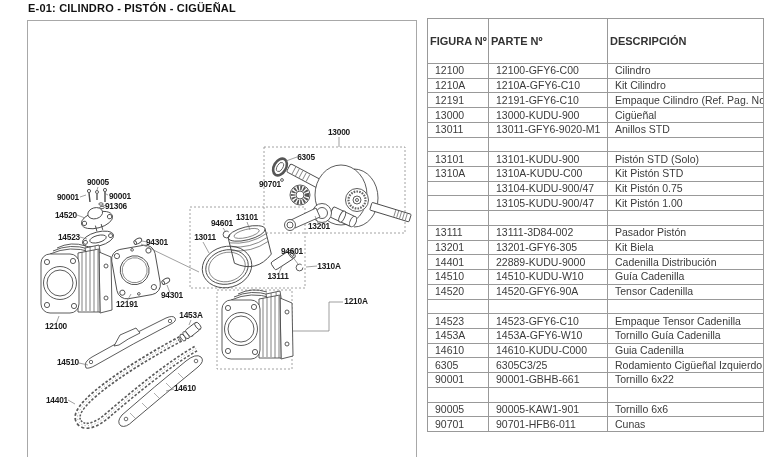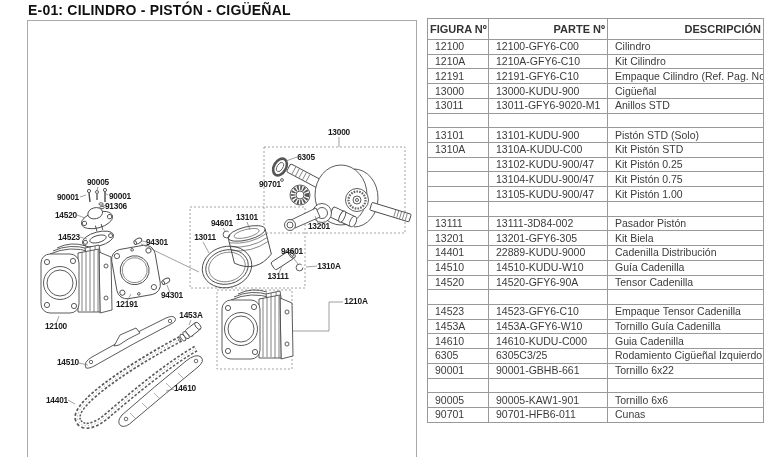--- a/index.html
+++ b/index.html
@@ -2,21 +2,21 @@
 <html><head>
 <meta charset="utf-8">
 <style>
   html,body{margin:0;padding:0;}
   body{
     width:768px;height:457px;overflow:hidden;position:relative;
     background:#ffffff;font-family:"Liberation Sans",sans-serif;
   }
   .page-title{
     position:absolute;left:28px;top:2px;
-    font-size:14px;font-weight:bold;color:#111;letter-spacing:.2px;
+    font-size:11px;font-weight:bold;color:#111;letter-spacing:.2px;
     white-space:nowrap;
   }
   .diagram-panel{
     position:absolute;left:27px;top:20px;width:390px;height:445px;
     border:1px solid #a8a8a8;background:#fff;box-sizing:border-box;
   }
   .diagram-panel svg{position:absolute;left:0;top:0;}
   svg text{
     font-family:"Liberation Sans",sans-serif;font-size:8.3px;font-weight:bold;
     fill:#1b1b1b;letter-spacing:-0.2px;
@@ -26,22 +26,22 @@
   }
   table.parts{
     border-collapse:collapse;width:336px;table-layout:fixed;
     font-size:10.5px;color:#3b3b3b;
   }
   table.parts th,table.parts td{
     border:1px solid #999;box-sizing:border-box;
     white-space:nowrap;overflow:hidden;
   }
   table.parts th{
-    height:21px;font-size:11px;font-weight:bold;color:#333;
-    text-align:right;padding:0 2px;background:#fff;
+    height:45px;font-size:11px;font-weight:bold;color:#333;
+    text-align:left;padding:0 2px;background:#fff;
   }
   table.parts td{
     height:14.72px;line-height:13px;padding:0 2px 0 7px;background:#fff;
   }
 </style>
 </head>
 <body>
 
 <div class="page-title">E-01: CILINDRO - PISTÓN - CIGÜEÑAL</div>
 
@@ -325,25 +325,20 @@
           <td>13101-KUDU-900</td>
           <td>Pistón STD (Solo)</td>
         </tr>
         <tr>
           <td>1310A</td>
           <td>1310A-KUDU-C00</td>
           <td>Kit Pistón STD</td>
         </tr>
         <tr>
           <td>&nbsp;</td>
-          <td>13102-KUDU-900/47</td>
-          <td>Kit Pistón 0.25</td>
-        </tr>
-        <tr>
-          <td>&nbsp;</td>
           <td>13104-KUDU-900/47</td>
           <td>Kit Pistón 0.75</td>
         </tr>
         <tr>
           <td>&nbsp;</td>
           <td>13105-KUDU-900/47</td>
           <td>Kit Pistón 1.00</td>
         </tr>
         <tr>
           <td>&nbsp;</td>

